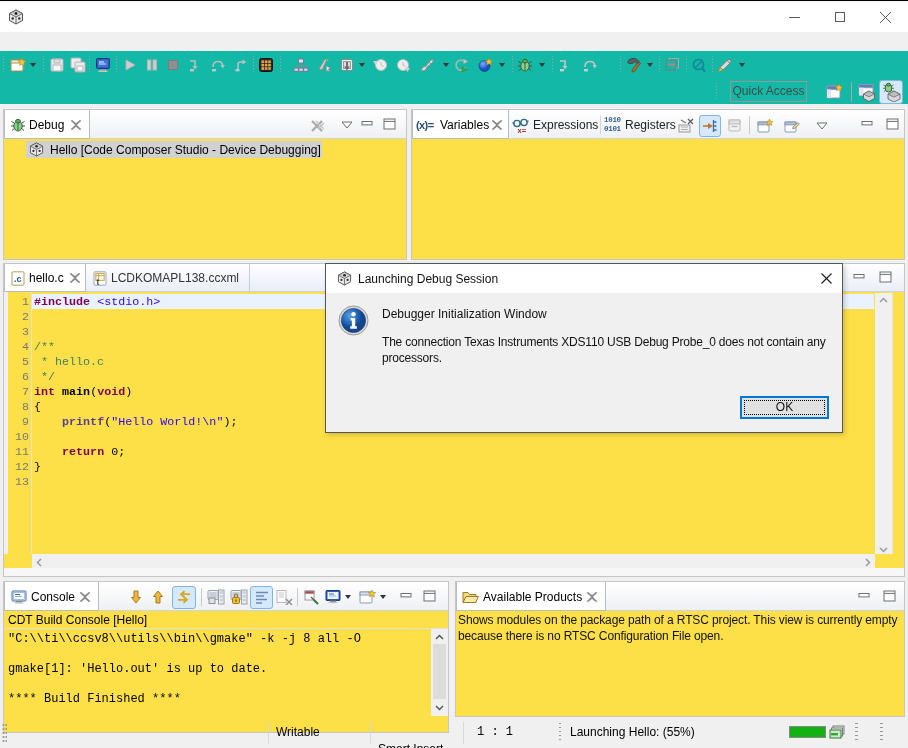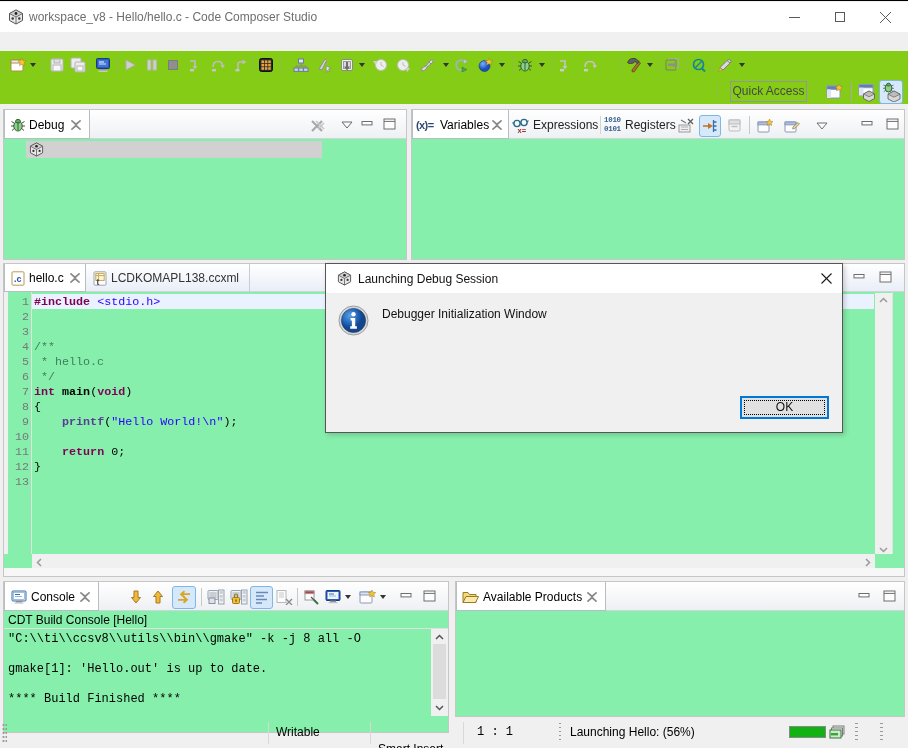--- a/index.html
+++ b/index.html
@@ -8,45 +8,44 @@
 #win { position:absolute; left:0; top:0; width:908px; height:748px; background:#f0f0f0; border-top:1px solid #000; }
 .abs { position:absolute; }
 .mono { font-family:"Liberation Mono", monospace; }
 
 #titlebar { position:absolute; left:0; top:1px; width:908px; height:30px; background:#fff; }
 #title-text { position:absolute; left:29px; top:8px; color:#6e6e6e; font-size:12px; }
 
 #menubar { position:absolute; left:0; top:31px; width:908px; height:19px; background:#fff; }
 #menubar span { position:absolute; top:2px; color:#1a1a1a; font-size:12px; }
 
-#toolbar { position:absolute; left:0; top:50px; width:908px; height:53px; background:#84cc16; }
+#toolbar { position:absolute; left:0; top:50px; width:908px; height:53px; background:#14b8a6; }
 .tsep { position:absolute; top:5px; width:1px; height:18px; background-image:linear-gradient(#a0a0a0 1px, transparent 1px); background-size:1px 3px; }
 .ticon { position:absolute; top:6px; width:16px; height:16px; }
 .tdrop { position:absolute; top:12px; width:0; height:0; border-left:3.5px solid transparent; border-right:3.5px solid transparent; border-top:4px solid #333; }
 
-.panel { position:absolute; background:#86efac; border:1px solid #c6c6c6; }
+.panel { position:absolute; background:#fde047; border:1px solid #c6c6c6; }
 .tabrow { position:absolute; left:0; top:0; right:0; height:29px; background:linear-gradient(#ffffff, #eef0f3); border-bottom:1px solid #d0d3d8; }
 .tab-active { position:absolute; top:0; height:29px; background:#fff; border:1px solid #b8bcc4; border-top:none; border-radius:0 0 0 0; }
 .minmax { position:absolute; top:8px; }
 
 svg { display:block; }
 </style>
 </head>
 <body>
 <div id="win">
   <div id="titlebar">
     <svg class="abs" style="left:8px; top:7px;" width="16" height="16" viewBox="0 0 16 16">
       <polygon points="8,1 14.5,4.5 14.5,11.5 8,15 1.5,11.5 1.5,4.5" fill="#e8e8e8" stroke="#555" stroke-width="1"></polygon>
       <polygon points="8,1 14.5,4.5 8,8 1.5,4.5" fill="#d0d0d0" stroke="#555" stroke-width="0.8"></polygon>
       <line x1="8" y1="8" x2="8" y2="15" stroke="#555" stroke-width="0.8"></line>
       <circle cx="8" cy="4.5" r="1.4" fill="#222"></circle>
       <circle cx="4.7" cy="9.5" r="1.2" fill="#333"></circle>
       <circle cx="11.3" cy="9.5" r="1.2" fill="#333"></circle>
     </svg>
-    <div id="title-text">workspace_v8 - Hello/hello.c - Code Composer Studio</div>
     <svg class="abs" style="left:786px; top:0;" width="110" height="30" viewBox="0 0 110 30">
       <line x1="3" y1="15.5" x2="14" y2="15.5" stroke="#5a5a5a" stroke-width="1"></line>
       <rect x="49.5" y="10.5" width="9" height="9" fill="none" stroke="#5a5a5a" stroke-width="1"></rect>
       <line x1="94" y1="10" x2="105" y2="21" stroke="#5a5a5a" stroke-width="1"></line>
       <line x1="105" y1="10" x2="94" y2="21" stroke="#5a5a5a" stroke-width="1"></line>
     </svg>
   </div>
   <div id="toolbar">
     <div class="tsep" style="left:3px"></div>
 
@@ -317,20 +316,21 @@
 
     <div class="abs" style="left:22px; top:31px; width:296px; height:17px; background:#d1d1d1;"></div>
     <svg class="abs" style="left:25px; top:32px;" width="15" height="15" viewBox="0 0 16 16">
         <polygon points="8,1 14.5,4.5 14.5,11.5 8,15 1.5,11.5 1.5,4.5" fill="#e8e8e8" stroke="#555" stroke-width="1"></polygon>
         <polygon points="8,1 14.5,4.5 8,8 1.5,4.5" fill="#d0d0d0" stroke="#555" stroke-width="0.8"></polygon>
         <line x1="8" y1="8" x2="8" y2="15" stroke="#555" stroke-width="0.8"></line>
         <circle cx="8" cy="4.5" r="1.4" fill="#222"></circle>
         <circle cx="4.7" cy="9.5" r="1.2" fill="#333"></circle>
         <circle cx="11.3" cy="9.5" r="1.2" fill="#333"></circle>
       </svg>
+    <div class="abs" style="left:46px; top:33px; font-size:12px;">Hello [Code Composer Studio - Device Debugging]</div>
   </div>
 
   <div id="vars-panel" class="panel" style="left:411px; top:108px; width:494px; height:151px;">
     <div class="tabrow"></div>
     <div class="tab-active" style="left:0; width:97px;"></div>
     <div class="abs" style="left:4px; top:9px; font-size:11px; color:#2d4a72; font-weight:bold; letter-spacing:-0.6px;">(x)=</div>
     <div class="abs" style="left:28px; top:8px; font-size:12px;">Variables</div>
     <svg class="abs" style="left:79px; top:9px;" width="12" height="12" viewBox="0 0 12 12">
         <path d="M1.5 1.5 L6 5 L10.5 1.5 M1.5 10.5 L6 7 L10.5 10.5" fill="none" stroke="#8a8a8a" stroke-width="1.4"></path>
         <path d="M1.5 1.5 L10.5 10.5 M10.5 1.5 L1.5 10.5" fill="none" stroke="#8a8a8a" stroke-width="1.1"></path>
@@ -574,32 +574,34 @@
         <path d="M1.5 1.5 L6 5 L10.5 1.5 M1.5 10.5 L6 7 L10.5 10.5" fill="none" stroke="#8a8a8a" stroke-width="1.4"></path>
         <path d="M1.5 1.5 L10.5 10.5 M10.5 1.5 L1.5 10.5" fill="none" stroke="#8a8a8a" stroke-width="1.1"></path>
       </svg>
     <svg class="minmax" style="left:402px;" width="13" height="11" viewBox="0 0 13 11">
         <rect x="1" y="3.5" width="10" height="3.4" fill="#fdfdfd" stroke="#6e6e6e"></rect>
       </svg>
     <svg class="minmax" style="left:427px;" width="13" height="12" viewBox="0 0 13 12">
         <rect x="1" y="1" width="11" height="10" fill="#fdfdfd" stroke="#6e6e6e"></rect>
         <line x1="1" y1="3.4" x2="12" y2="3.4" stroke="#6e6e6e"></line>
       </svg>
+    <div class="abs" style="left:2px; top:30px; font-size:12px; line-height:16px; color:#111; letter-spacing:-0.12px; white-space:pre;">Shows modules on the package path of a RTSC project. This view is currently empty
+because there is no RTSC Configuration File open.</div>
   </div>
 
   <div id="statusbar" class="abs" style="left:0; top:718px; width:908px; height:30px;">
     <div class="abs" style="left:2px; top:4px; width:5px; height:20px; background-image:radial-gradient(circle, #9a9a9a 1px, transparent 1.2px); background-size:3px 4px;"></div>
     <div class="abs" style="left:268px; top:3px; width:1px; height:22px; background:#d8d8d8;"></div>
     <div class="abs" style="left:276px; top:6px; font-size:12px;">Writable</div>
     <div class="abs" style="left:370px; top:3px; width:1px; height:22px; background:#d8d8d8;"></div>
     <div class="abs" style="left:378px; top:23px; font-size:12px;">Smart Insert</div>
     <div class="abs" style="left:463px; top:3px; width:1px; height:22px; background:#d8d8d8;"></div>
     <div class="abs" style="left:477px; top:6px; font-size:12px;font-family:Liberation Mono, monospace;">1 : 1</div>
     <div class="abs" style="left:559px; top:4px; width:3px; height:20px; background-image:linear-gradient(#9a9a9a 1.2px, transparent 1.2px); background-size:1.5px 4px; background-repeat:repeat-y; background-position:0 0, 2px 2px;"></div>
-    <div class="abs" style="left:570px; top:6px; font-size:12px;">Launching Hello: (56%)</div>
+    <div class="abs" style="left:570px; top:6px; font-size:12px;">Launching Hello: (55%)</div>
     <div class="abs" style="left:789px; top:7px; width:37px; height:12px; background:#12b212; border:1px solid #888;"></div>
     <svg class="abs" style="left:829px; top:6px;" width="16" height="14" viewBox="0 0 16 14">
         <rect x="4" y="1" width="11" height="8" fill="#e8e8e8" stroke="#7a7a7a"></rect>
         <rect x="2.5" y="3" width="11" height="8" fill="#eef4ee" stroke="#7a7a7a"></rect>
         <rect x="1" y="5" width="11" height="8" fill="#cfe8cf" stroke="#2e7d32"></rect>
         <rect x="2" y="8" width="7" height="2.4" fill="#3aa63a"></rect>
       </svg>
     <div class="abs" style="left:855px; top:4px; width:3px; height:20px; background-image:linear-gradient(#9a9a9a 1.2px, transparent 1.2px); background-size:1.5px 4px;"></div>
     <div class="abs" style="left:880px; top:4px; width:3px; height:20px; background-image:linear-gradient(#9a9a9a 1.2px, transparent 1.2px); background-size:1.5px 4px;"></div>
   </div>
@@ -628,18 +630,20 @@
             <stop offset="1" stop-color="#15458a"></stop>
           </radialGradient>
         </defs>
       <circle cx="16" cy="16" r="15" fill="#d8d8d8"></circle>
       <circle cx="16" cy="16" r="15" fill="none" stroke="#9a9a9a" stroke-width="1"></circle>
       <circle cx="16" cy="16" r="12.5" fill="url(#inf)" stroke="#10376e" stroke-width="0.6"></circle>
       <circle cx="16" cy="9.5" r="2.3" fill="#fff"></circle>
       <path d="M13 13.5 L17.8 13.5 L17.8 22 L19.5 22 L19.5 24.5 L12.6 24.5 L12.6 22 L14.3 22 L14.3 16 L13 16 Z" fill="#fff"></path>
     </svg>
     <div class="abs" style="left:56px; top:43px; font-size:12px; color:#111;">Debugger Initialization Window</div>
+    <div class="abs" style="left:56px; top:71px; font-size:12px; line-height:15.5px; color:#111; letter-spacing:-0.2px; white-space:pre;">The connection Texas Instruments XDS110 USB Debug Probe_0 does not contain any
+processors.</div>
     <div class="abs" style="left:414px; top:132px; width:89px; height:23px; background:#e1e1e1; border:2px solid #0078d7;">
       <div class="abs" style="left:2px; top:2px; width:81px; height:15px; border:1px dotted #000;"></div>
       <div class="abs" style="left:0; top:2px; width:85px; text-align:center; font-size:12px; color:#111;">OK</div>
     </div>
   </div>
 </div>
 
 </body></html>

